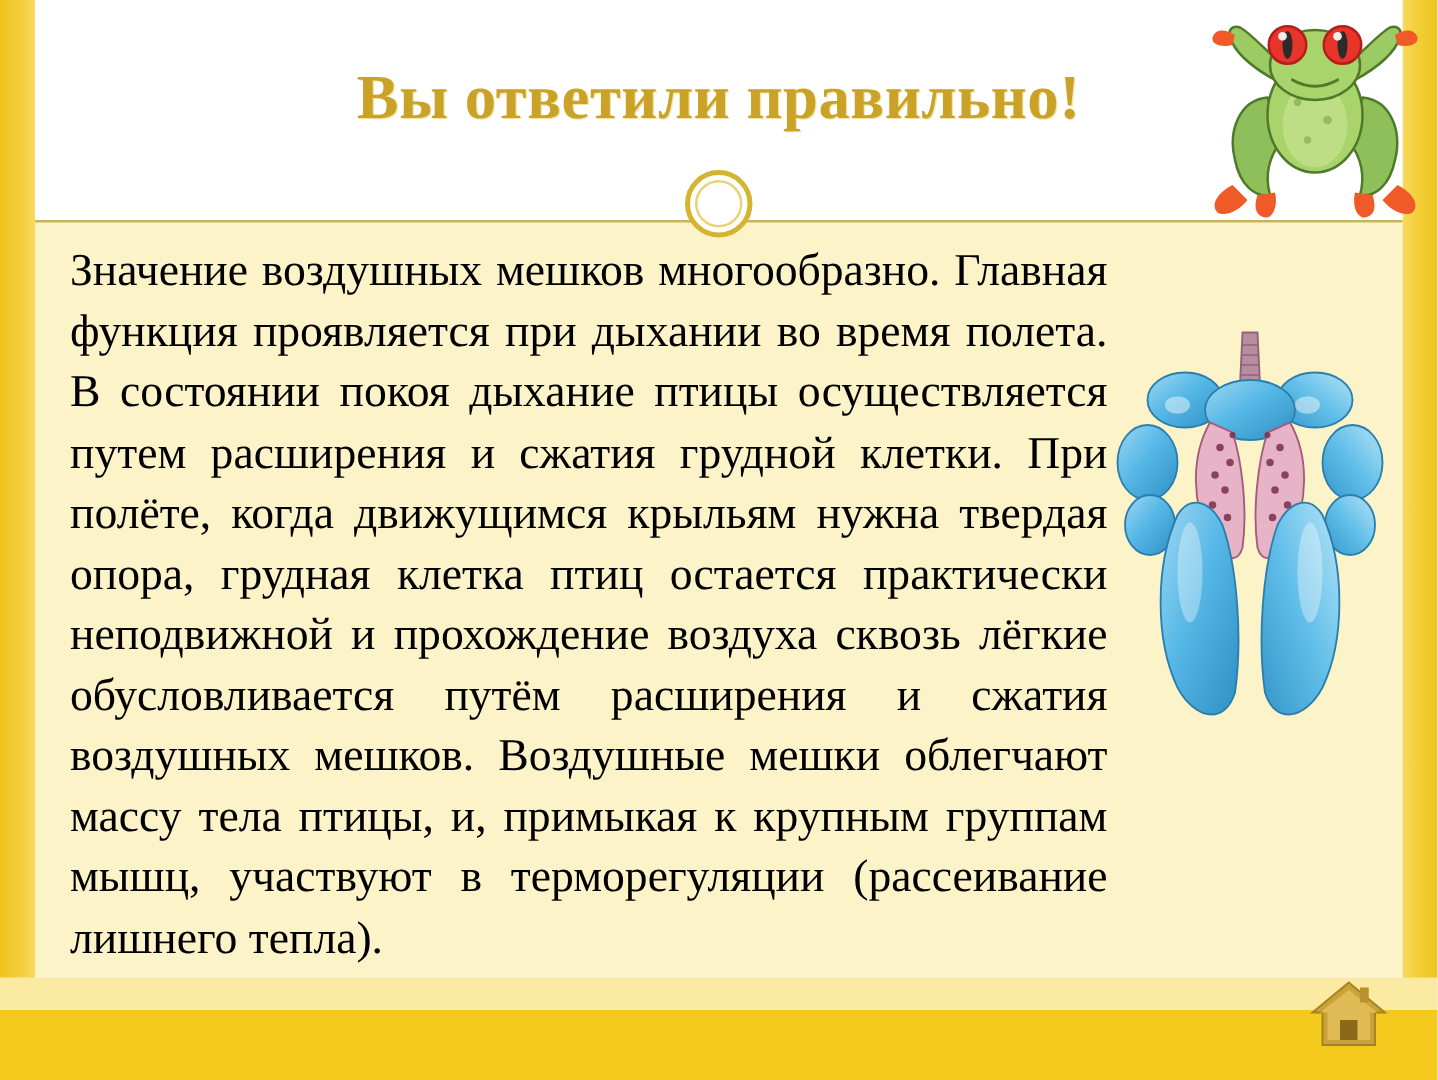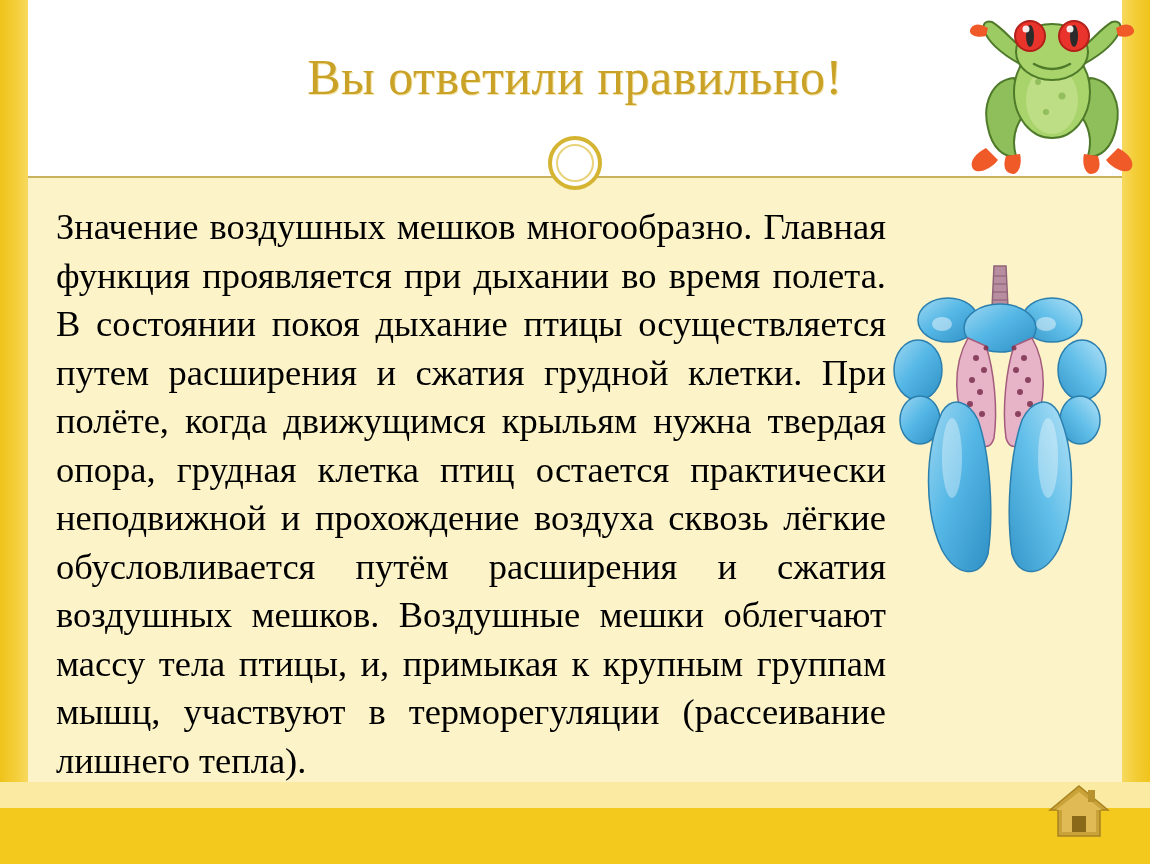--- a/index.html
+++ b/index.html
@@ -89,21 +89,21 @@
     height: 2px;
     background: #c8b25b;
   }
   .title {
     position: absolute;
     left: 28px;
     top: 48px;
     width: 1094px;
     text-align: center;
     font-family: "Liberation Serif", serif;
-    font-weight: normal;
+    font-weight: bold;
     font-size: 50px;
     color: #c9a227;
     letter-spacing: 0.5px;
     text-shadow: 1px 1px 0 #f2e3a8;
   }
   
   .ring {
     position: absolute;
     left: 548px;
     top: 136px;
@@ -130,21 +130,20 @@
     left: 56px;
     top: 192px;
     width: 830px;
     font-family: "Liberation Serif", serif;
     font-size: 36.5px;
     line-height: 48.5px;
     color: #000000;
     text-align: justify;
     text-justify: inter-word;
     white-space: pre-wrap;
-    margin-top: 11px;
   }
   
   .frog {
     position: absolute;
     left: 962px;
     top: 8px;
     width: 180px;
     height: 170px;
   }
   

